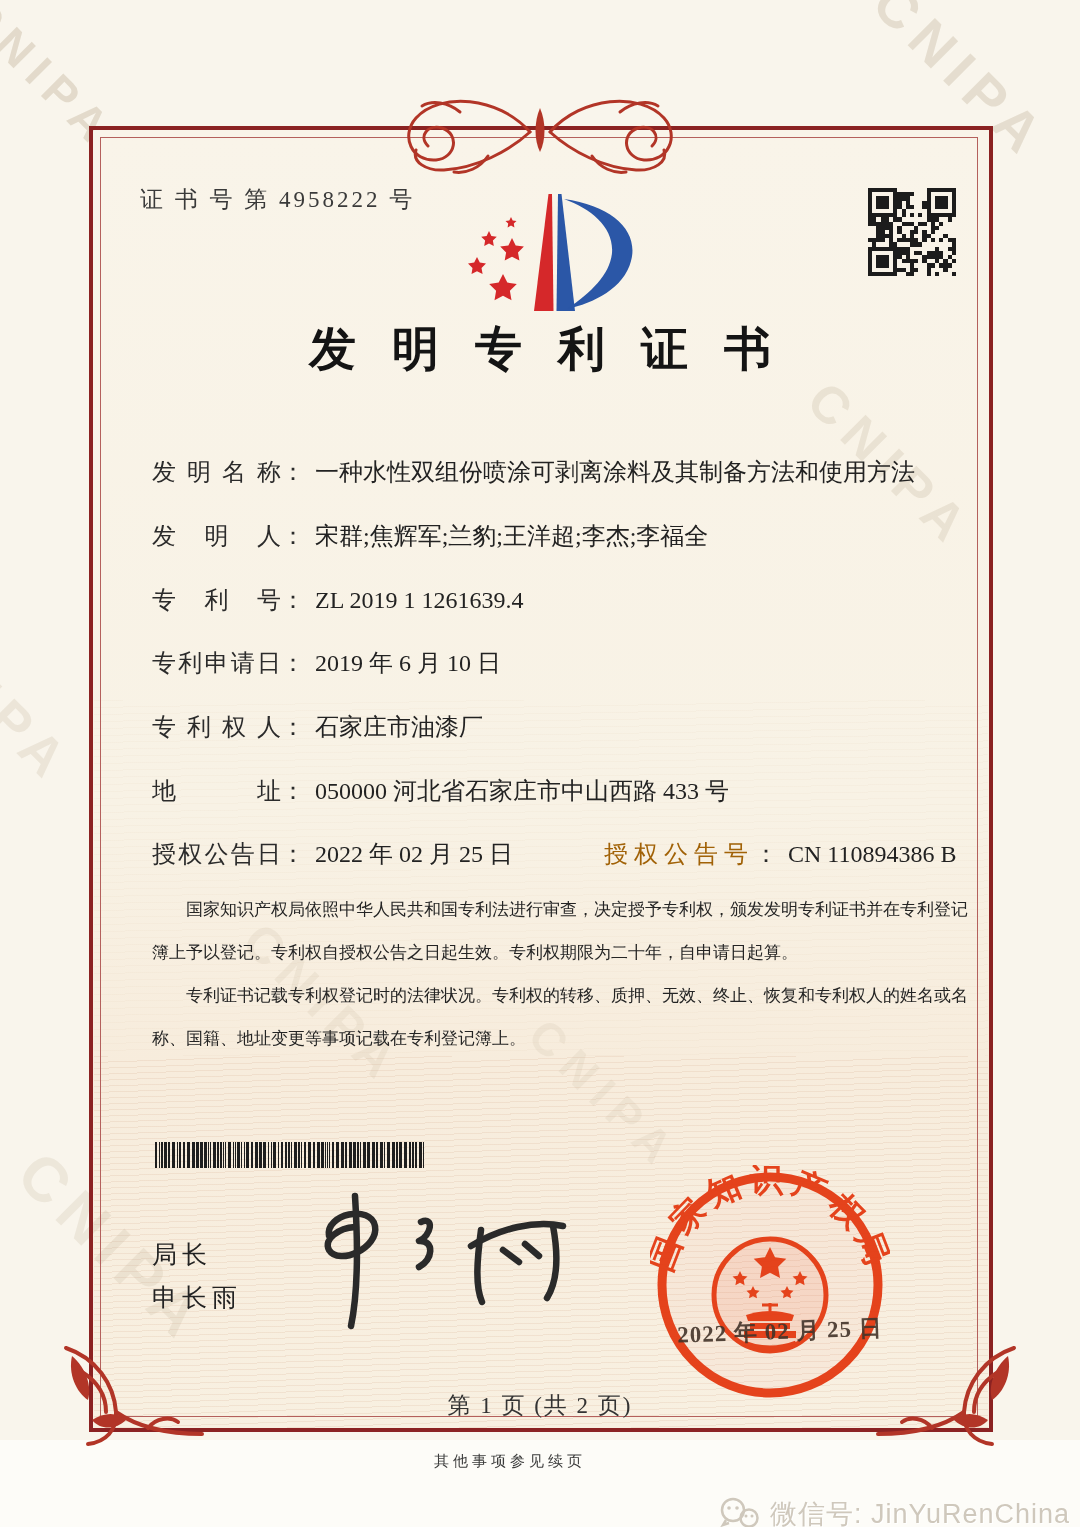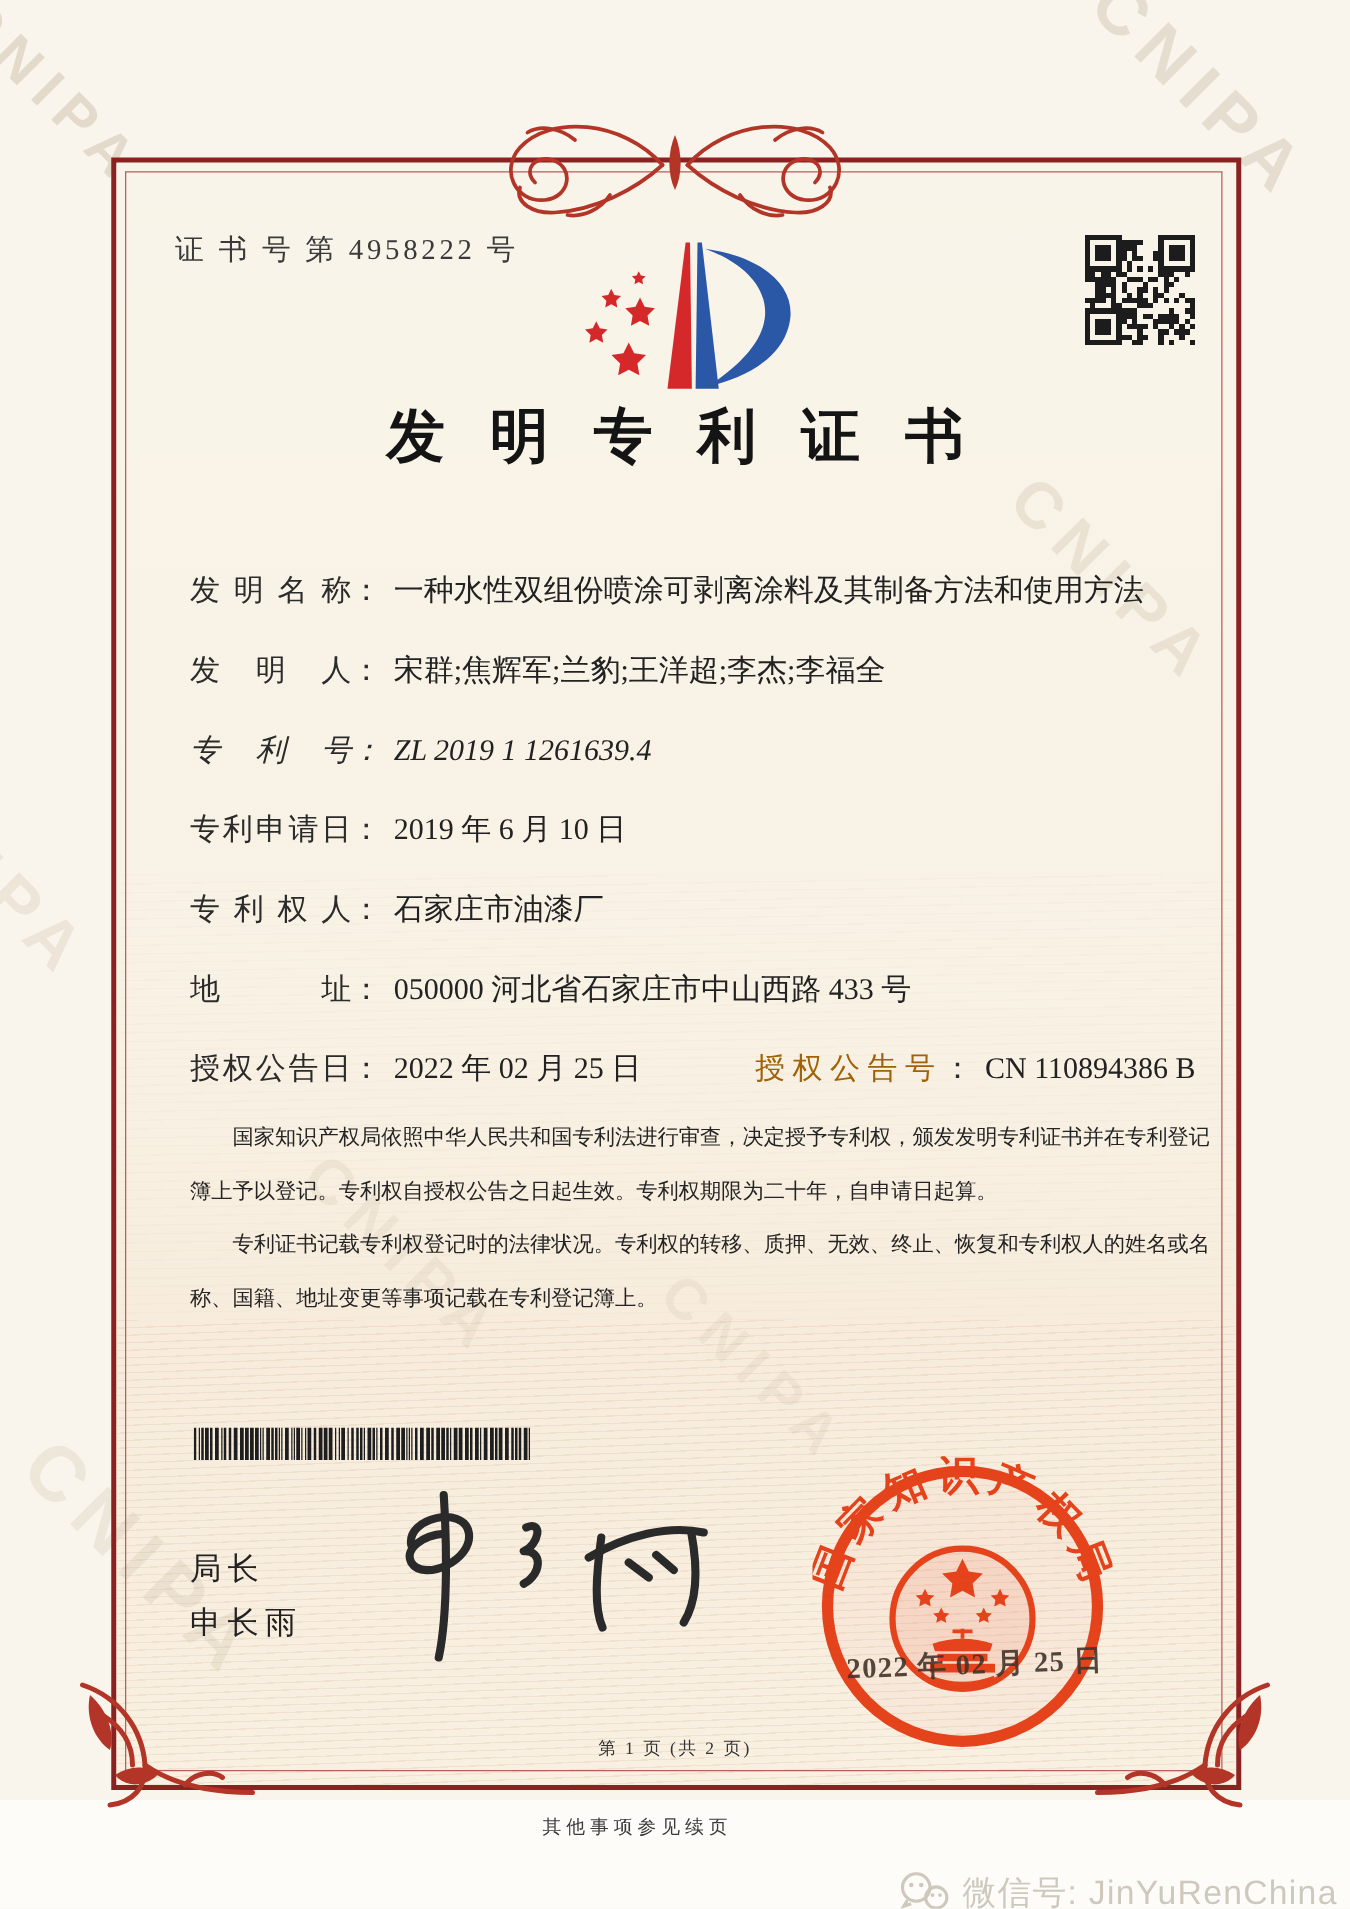--- a/index.html
+++ b/index.html
@@ -56,21 +56,21 @@
     font-size:47px;font-weight:bold;color:#141414;
     letter-spacing:36px;text-indent:36px;
   }
   
   .frow{left:152px;width:820px;height:30px;font-size:24px;z-index:3;white-space:nowrap;}
   .flabel{display:inline-block;width:129px;color:#2b2b2b;text-align:justify;text-align-last:justify;vertical-align:top;}
   .fcolon{display:inline-block;color:#2b2b2b;margin-right:10px;}
   .fvalue{color:#222;}
   #row-name{top:456px;}
   #row-inventor{top:520px;}
-  #row-patno{top:584px;font-style:italic;}
+  #row-patno{top:584px;}
   #row-appdate{top:647px;}
   #row-patentee{top:711px;}
   #row-address{top:775px;}
   #row-grant{top:838px;}
   #grant-no{position:absolute;left:408px;top:0;white-space:nowrap;}
   #grant-no .flabel2{letter-spacing:6px;color:#a16207;margin-left:44px;}
   
   #paras{left:152px;top:888px;width:816px;z-index:3;}
   #paras p{margin:0;font-size:17px;line-height:43px;text-indent:2em;text-align:justify;color:#242424;}
   
@@ -79,21 +79,21 @@
   #signer-name{left:152px;top:1281px;font-size:25px;letter-spacing:5px;color:#222;z-index:3;font-family:Liberation Serif, serif;}
   #signature{left:295px;top:1188px;z-index:3;}
   
   #seal{left:650px;top:1165px;z-index:4;opacity:.95;}
   #seal-date{
     left:662px;top:1316px;width:236px;text-align:center;z-index:5;
     font-size:23px;font-weight:bold;color:#43342a;letter-spacing:1px;
     transform:rotate(-2deg);opacity:.9;
   }
   
-  #page-num{left:90px;top:1390px;width:900px;text-align:center;font-size:14px;letter-spacing:2px;color:#333;z-index:3;}
+  #page-num{left:90px;top:1390px;width:900px;text-align:center;font-size:23px;letter-spacing:2px;color:#333;z-index:3;}
   #footer-note{left:0;top:1452px;width:1020px;text-align:center;font-size:15px;letter-spacing:4px;color:#3a3a3a;z-index:3;}
   #wechat{left:718px;top:1496px;z-index:3;display:flex;align-items:center;gap:8px;}
   #wechat-label{
     font-family:"Liberation Sans","DejaVu Sans",sans-serif;font-size:27px;color:#cfc8bc;
     text-shadow:1px 1px 0 #ffffff;letter-spacing:1px;
   }
   
   .orn{z-index:3;pointer-events:none;}
 </style>
 </head>

